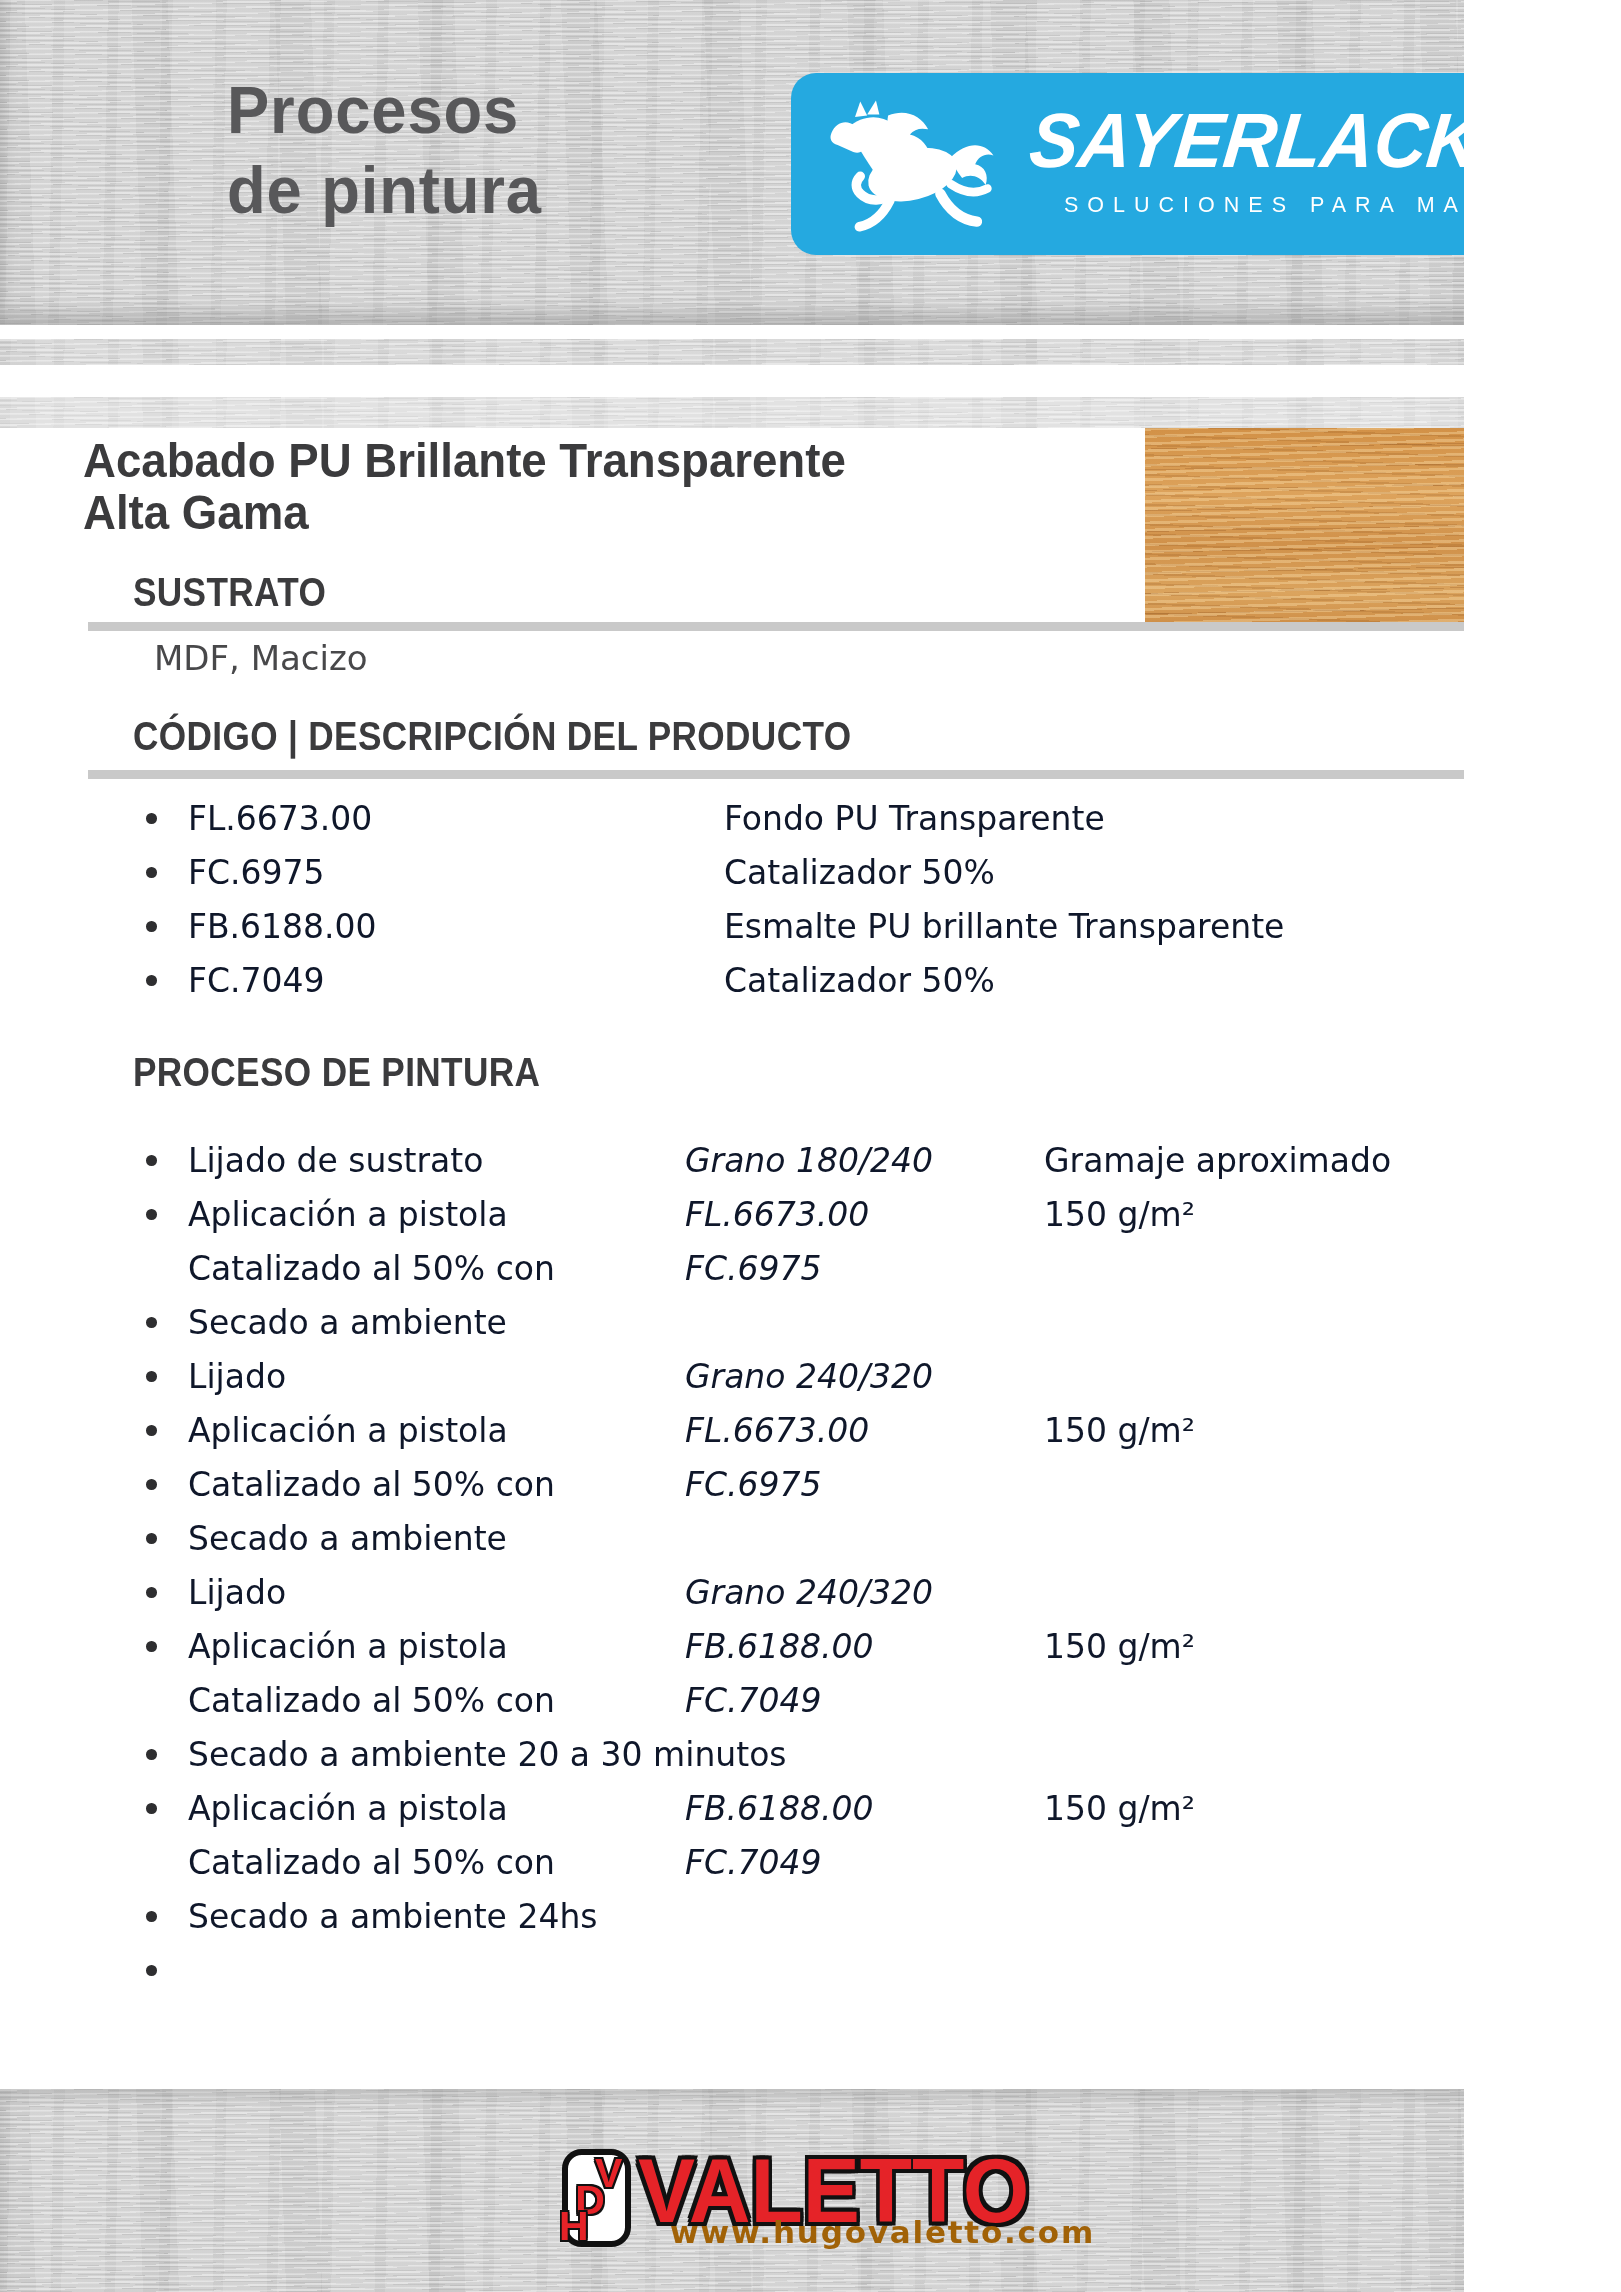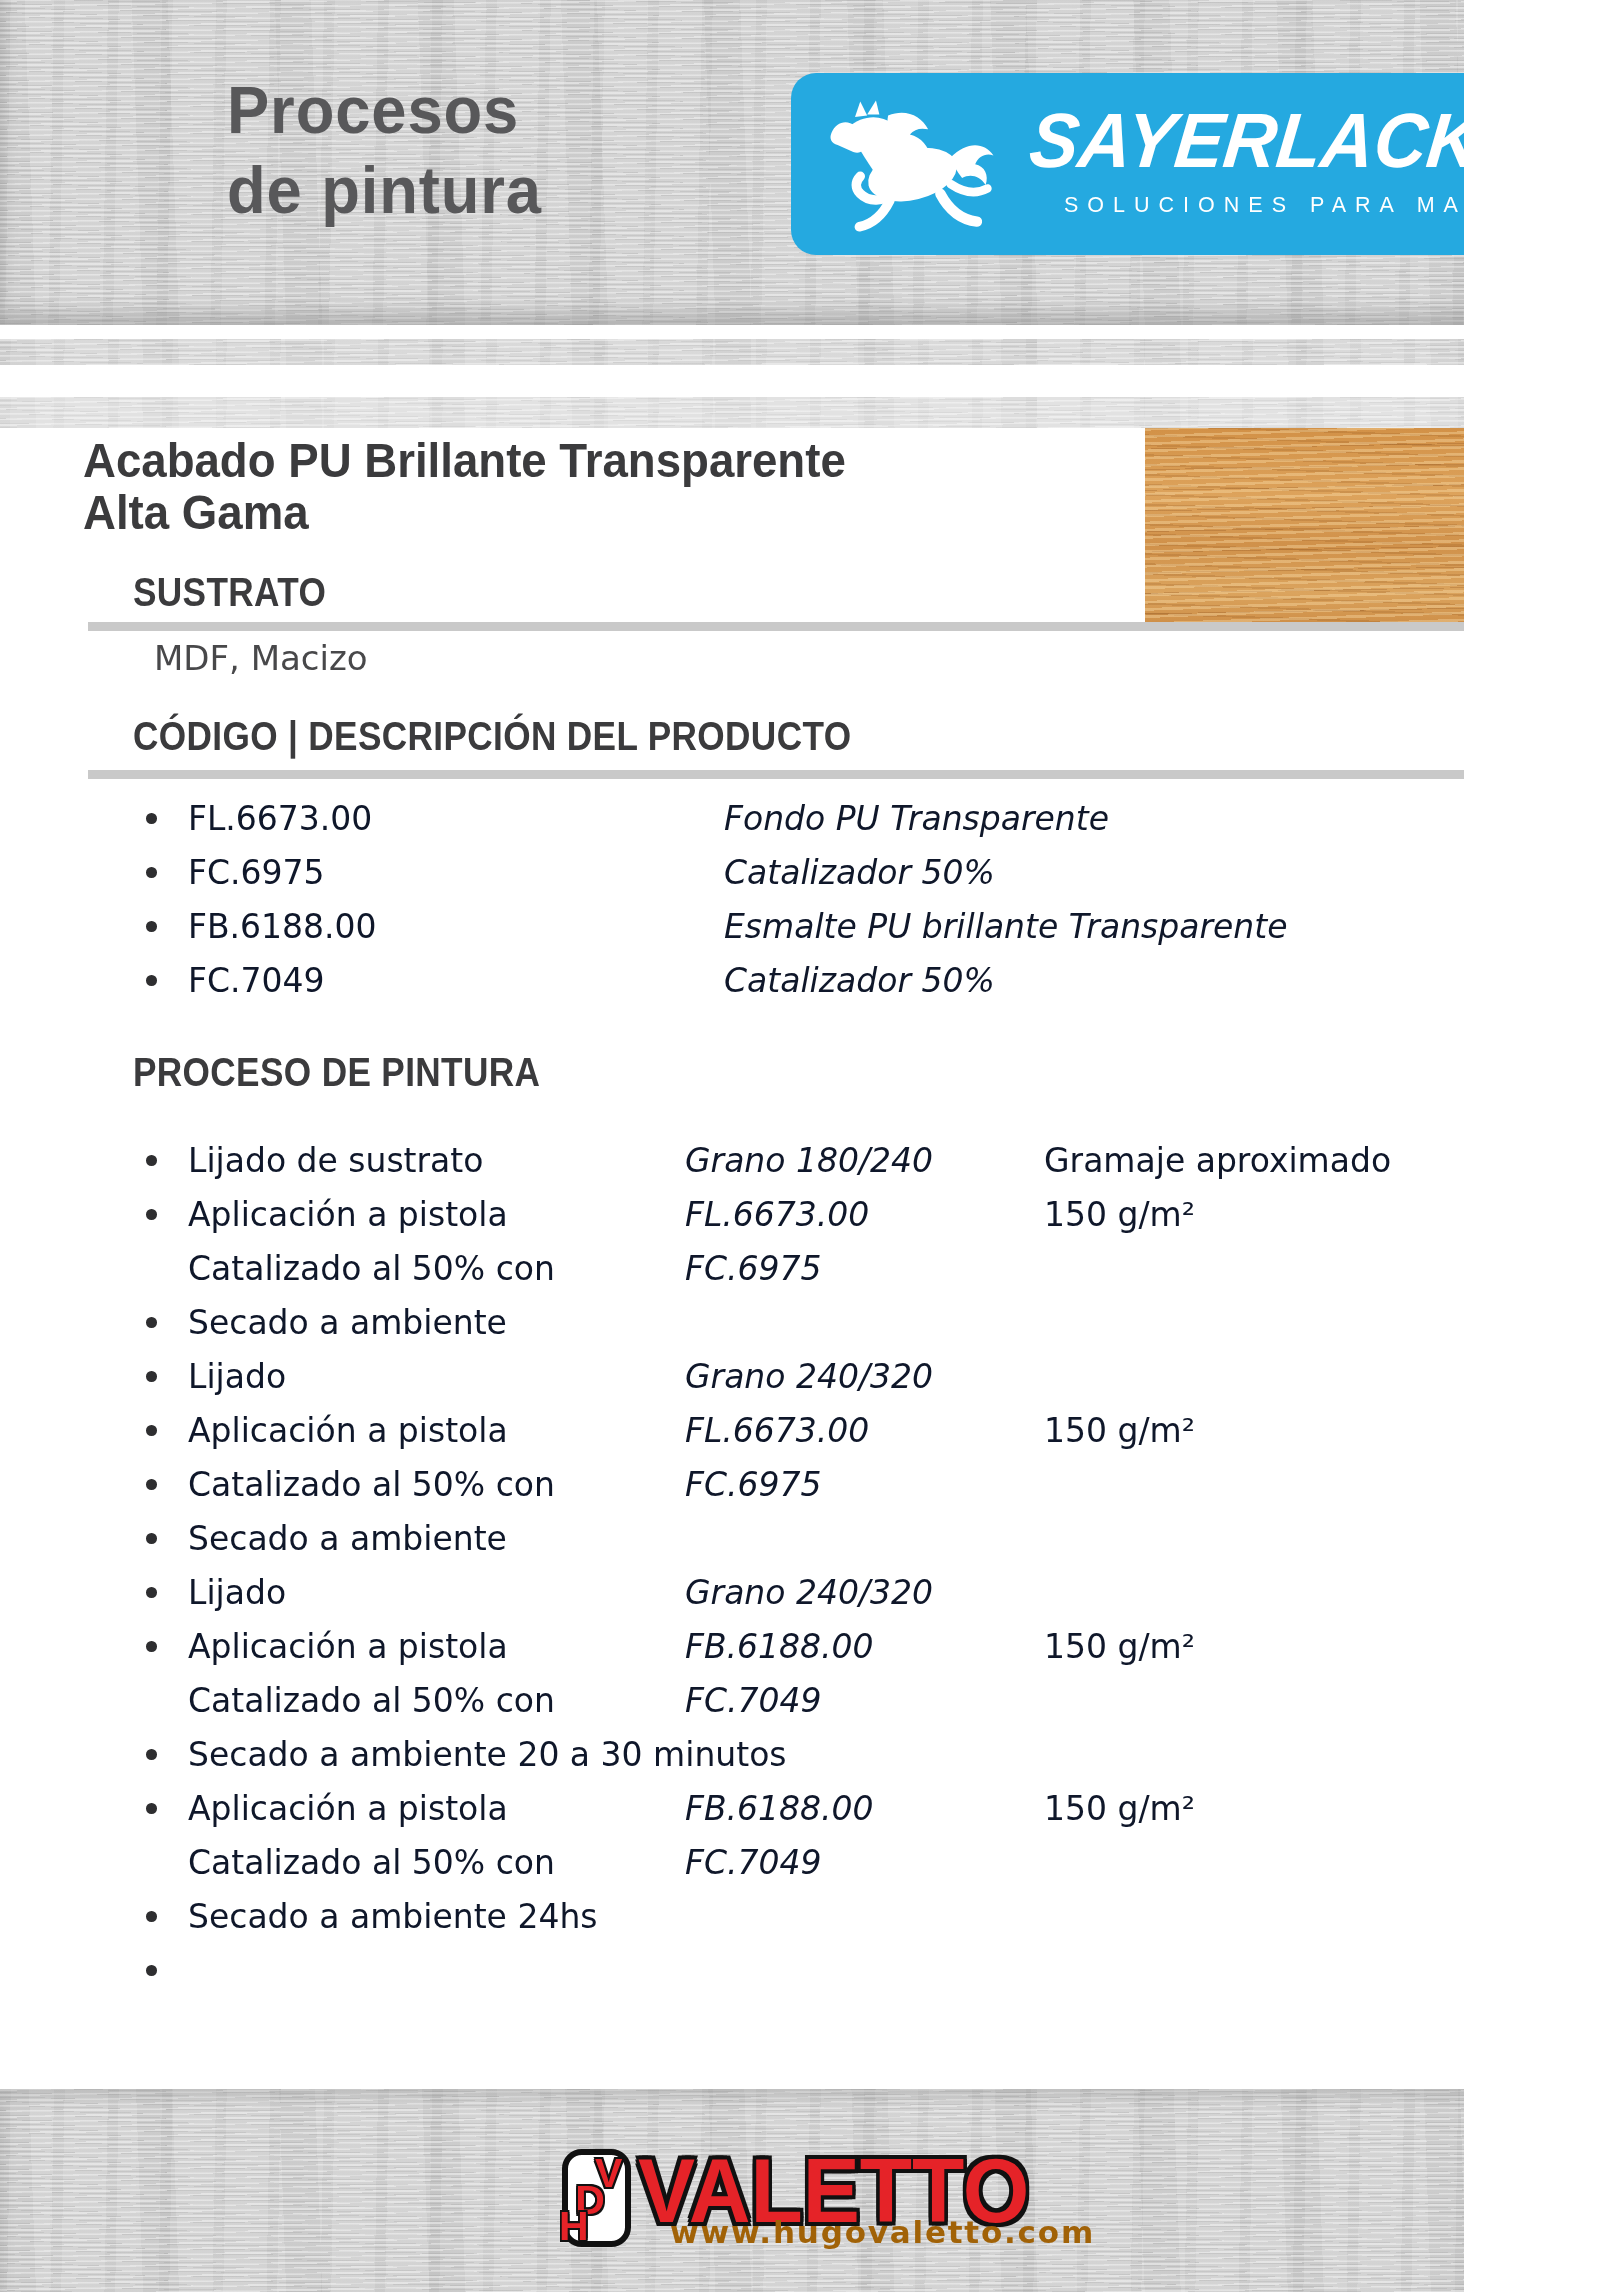--- a/index.html
+++ b/index.html
@@ -76,21 +76,21 @@
   
   .blist{position:absolute;left:0;width:1621px;}
   .code-list{top:799px;}
   .proc-list{top:1141px;}
   .brow{position:relative;height:54px;}
   .brow .bullet{
     position:absolute;left:146px;top:14.3px;width:10.7px;height:10.7px;border-radius:50%;background:#2e2e30;
   }
   .brow span.cell{position:absolute;top:0;color:#0f172a;font-size:33px;line-height:39px;white-space:nowrap;}
   .c-code{left:188px;}
-  .c-desc{left:724px;font-style:italic;}
+  .c-desc{left:724px;}
   .c-step{left:188px;}
   .c-ref{left:685px;font-style:italic;}
   .c-note{left:1044px;width:358px;text-align:left;}
 
   
   .vdh-box{
     position:absolute;left:562px;top:2149px;width:57px;height:86px;
     background:#ffffff;border:6.3px solid #111111;border-radius:19.7px;
   }
   .vdh-box span{

